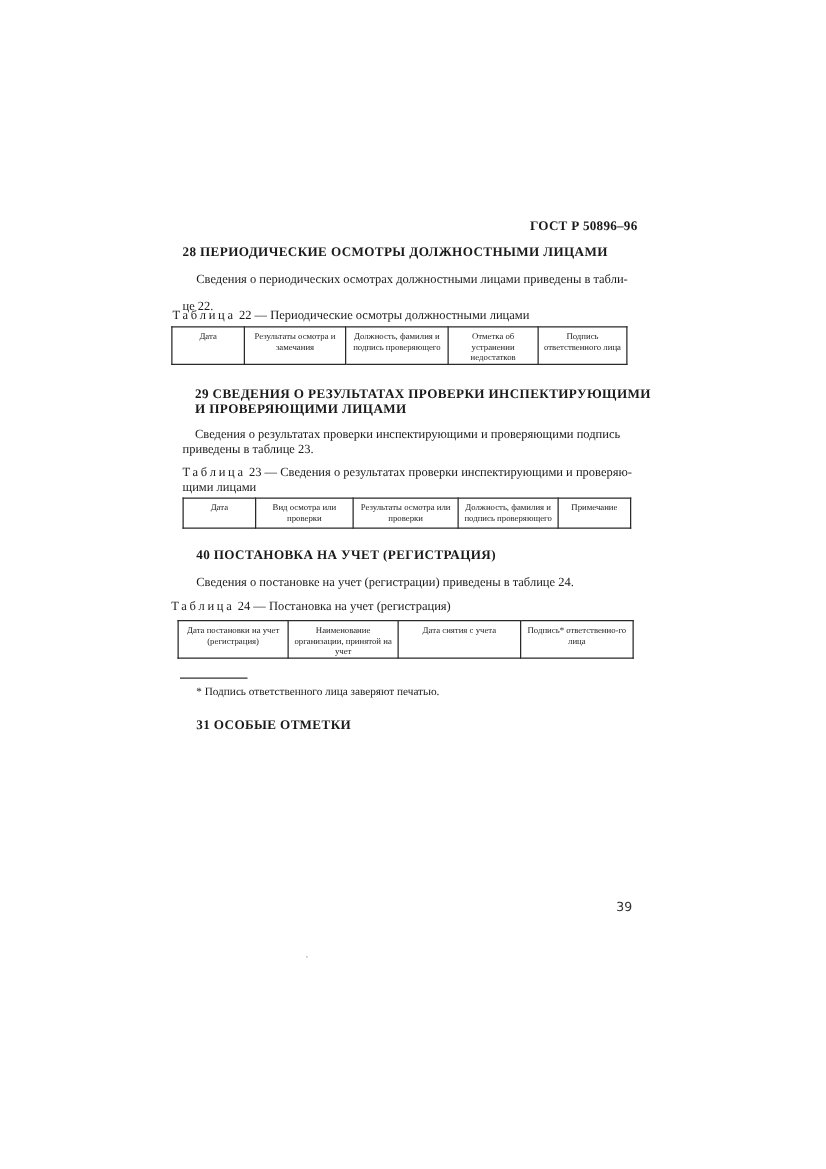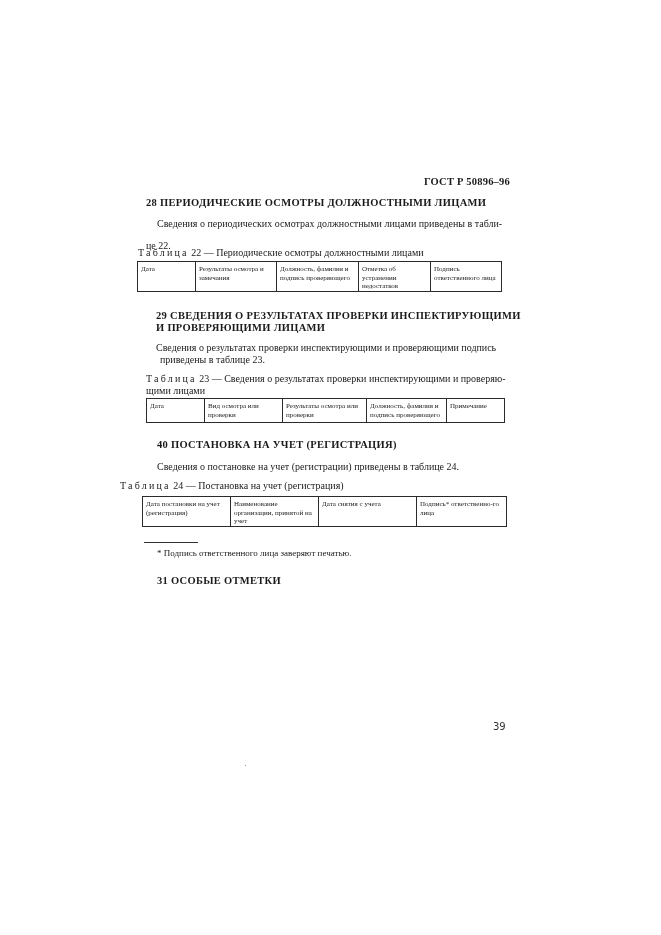--- a/index.html
+++ b/index.html
@@ -10,21 +10,21 @@
   }
   .abs { position: absolute; }
   .doc-code { left: 424px; top: 176px; font-size: 10.5px; font-weight: bold; letter-spacing: 0.2px; }
   .heading { font-size: 10.5px; font-weight: bold; letter-spacing: 0.3px; line-height: 13px; }
   .para { font-size: 10px; line-height: 12.5px; }
   .caption { font-size: 10px; line-height: 12.5px; }
   .spaced { letter-spacing: 2.2px; margin-top: 43px; }
   table.grid { position: absolute; border-collapse: collapse; table-layout: fixed; }
   table.grid td {
     border: 1px solid #2a2a2a; font-size: 7px; line-height: 8.5px;
-    text-align: left; vertical-align: top; padding: 3px 3px 0 3px; color: #222;
+    text-align: center; vertical-align: top; padding: 3px 3px 0 3px; color: #222;
   }
   .footnote-rule { left: 144px; top: 542px; width: 54px; height: 0; border-top: 1px solid #333; }
   .page-num { left: 493px; top: 721px; font-size: 10px; font-family: "DejaVu Sans", sans-serif; color: #333; }
   .dot { left: 245px; top: 765px; width: 1px; height: 1px; background: #999; }
 </style>
 </head>
 <body>
 
 <div class="abs doc-code">ГОСТ Р 50896–96</div>
 
@@ -49,21 +49,21 @@
     <td>Должность, фамилия и подпись проверяющего</td>
     <td>Отметка об устранении недостатков</td>
     <td>Подпись ответственного лица</td>
   </tr>
 </tbody>
   </table>
 
 <div class="abs heading" style="left:156px; top:309px;">29 СВЕДЕНИЯ О РЕЗУЛЬТАТАХ ПРОВЕРКИ ИНСПЕКТИРУЮЩИМИ</div>
 <div class="abs heading" style="left:156px; top:321px;">И  ПРОВЕРЯЮЩИМИ ЛИЦАМИ</div>
 <div class="abs para" style="left:156px; top:342px;">Сведения о результатах проверки инспектирующими и проверяющими подпись</div>
-<div class="abs para" style="left:160px; top:354px;text-align:center;">приведены в таблице 23.</div>
+<div class="abs para" style="left:146px; top:354px;text-align:center;">приведены в таблице 23.</div>
 <div class="abs caption" style="left:146px; top:373px;">
   <span class="spaced">Таблица</span><span> 23 — Сведения о результатах проверки инспектирующими и проверяю-</span>
 </div>
 <div class="abs caption" style="left:146px; top:385px;">щими лицами</div>
 <table class="grid" style="left:146px; top:398px; width:358px; height:25px;">
   <colgroup>
       <col style="width:58px">
       <col style="width:78px">
       <col style="width:84px">
       <col style="width:80px">
@@ -75,21 +75,21 @@
     <td>Вид осмотра или проверки</td>
     <td>Результаты осмотра или проверки</td>
     <td>Должность, фамилия и подпись проверяющего</td>
     <td>Примечание</td>
   </tr>
 </tbody>
   </table>
 
 <div class="abs heading" style="left:157px; top:438px;">40 ПОСТАНОВКА НА УЧЕТ (РЕГИСТРАЦИЯ)</div>
 <div class="abs para" style="left:157px; top:461px;">Сведения о постановке на учет (регистрации) приведены в таблице 24.</div>
-<div class="abs caption" style="left:120px; top:480px;">
+<div class="abs caption" style="left:137px; top:480px;">
   <span class="spaced">Таблица</span><span> 24 — Постановка на учет (регистрация)</span>
 </div>
 <table class="grid" style="left:142px; top:496px; width:364px; height:24px;">
   <colgroup>
       <col style="width:88px">
       <col style="width:88px">
       <col style="width:98px">
       <col style="width:90px">
     </colgroup>
   <tbody>

